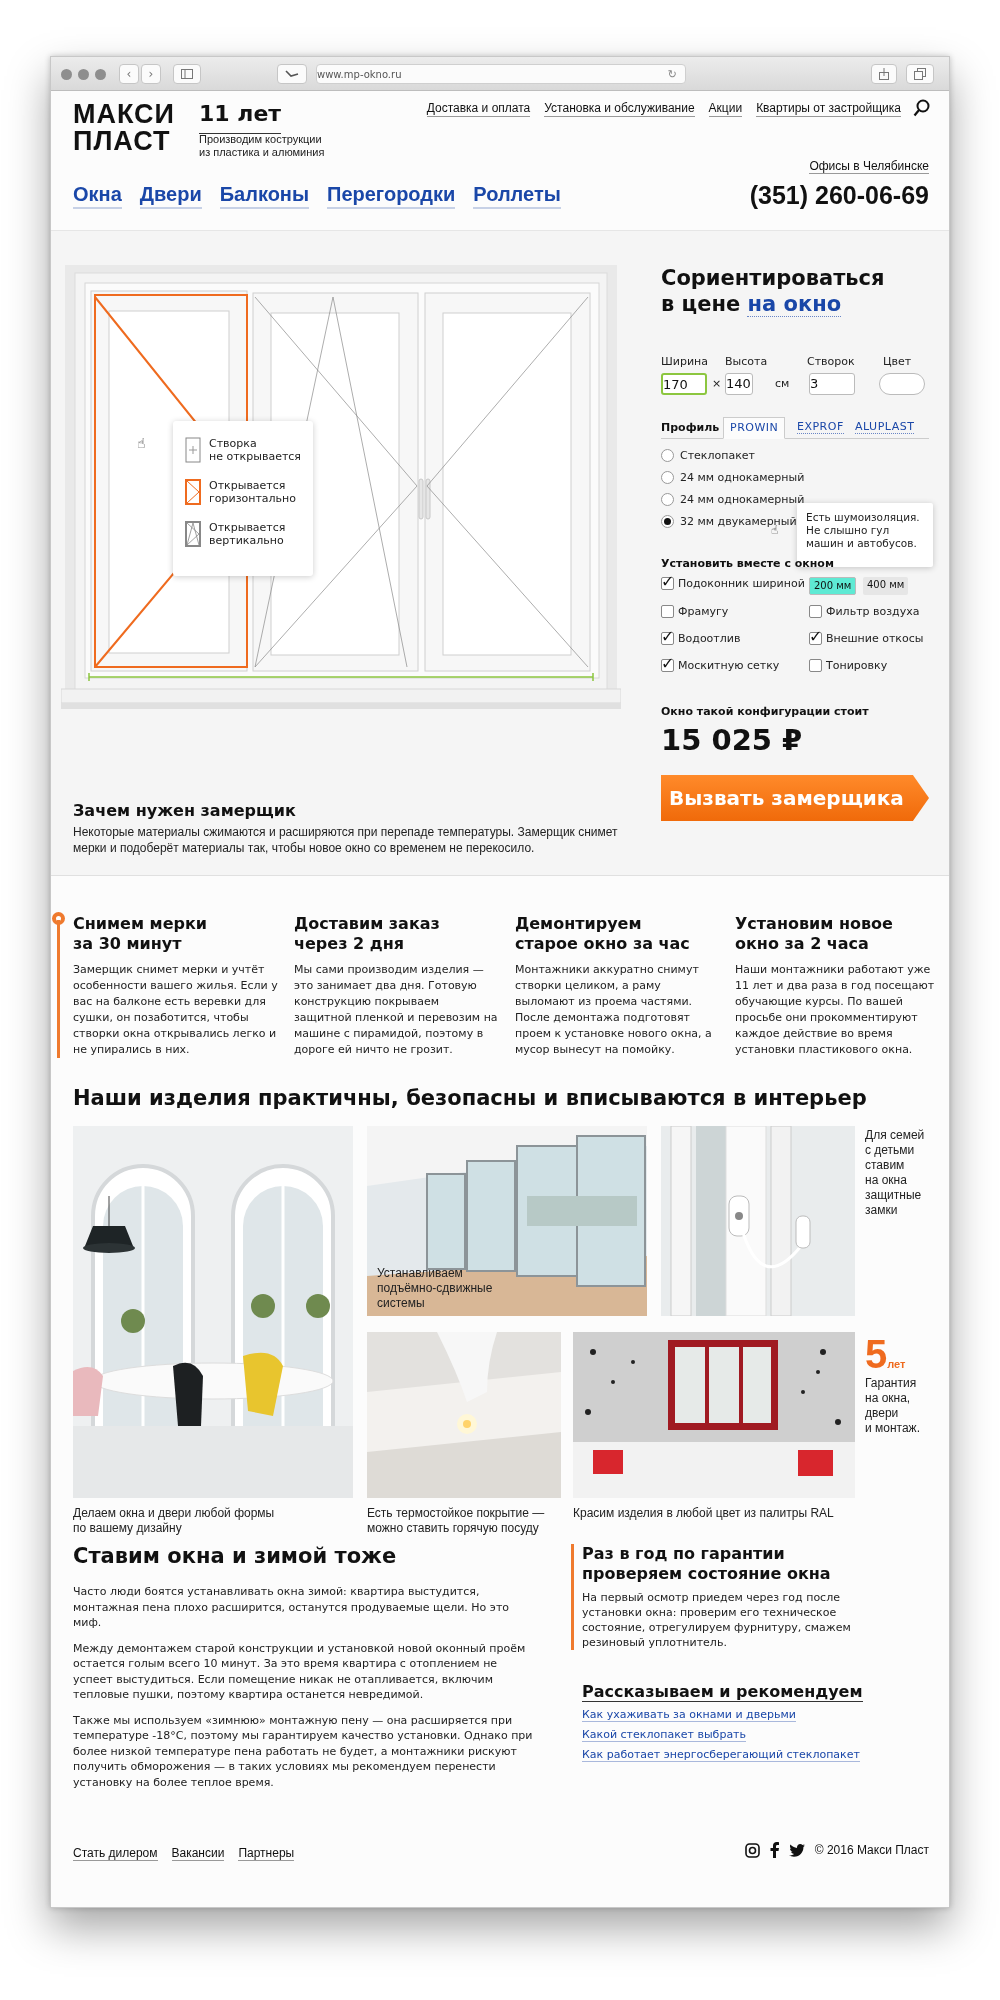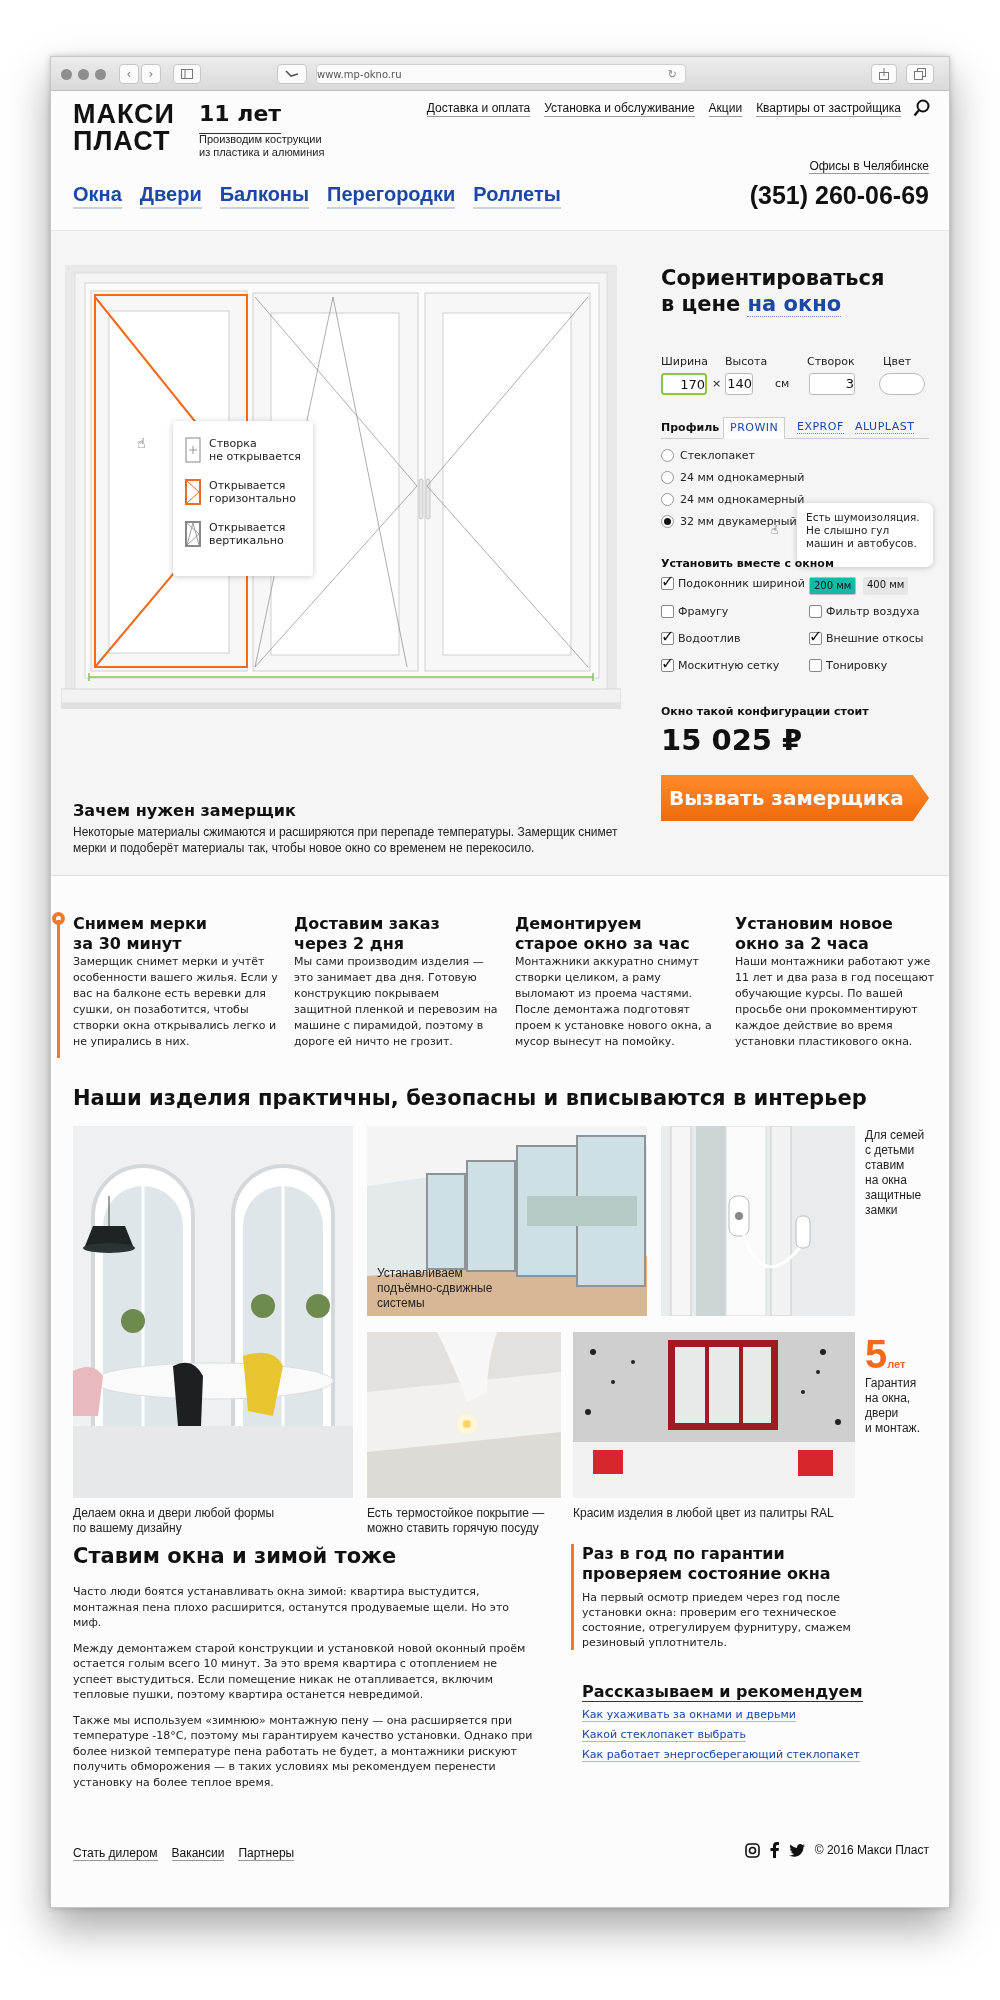--- a/index.html
+++ b/index.html
@@ -26,44 +26,44 @@
 .phone{position:absolute;right:22px;top:90px;font-family:"Liberation Sans",sans-serif;font-weight:700;font-size:25px;color:#111}
 .hero{position:relative;height:645px;background:#f5f5f5;border-bottom:1px solid #e0e0e0}
 .winimg{position:absolute;left:10px;top:30px;width:560px;height:460px}
 .legend{position:absolute;left:122px;top:190px;width:140px;height:155px;background:#fff;box-shadow:0 1px 6px rgba(0,0,0,.2);border-radius:3px}
 .legend .li{position:absolute;left:12px;display:flex;align-items:flex-end;gap:8px;font-size:11px;line-height:13px;color:#222;font-family:"DejaVu Sans",sans-serif}
 .cursor{position:absolute;font-size:14px;color:#333}
 .calc{position:absolute;left:610px;top:34px;width:280px}
 .calc h2{font-size:21px;line-height:26px;font-weight:700;color:#111}
 .calc h2 .blue{color:#1a47a8;border-bottom:1px dotted #6a86c6}
 .dims{position:absolute;top:90px;font-size:11px;color:#222}
-.inp{position:absolute;height:22px;background:#fff;border:1px solid #bbb;border-radius:3px;font-size:13px;text-align:right;line-height:20px;color:#111}
+.inp{position:absolute;height:22px;background:#fff;border:1px solid #bbb;border-radius:3px;font-size:13px;text-align:left;line-height:20px;color:#111}
 .profile{position:absolute;left:0;top:152px;width:268px;height:22px;border-bottom:1px solid #ccc}
 .profile .lbl{position:absolute;left:0;top:4px;font-size:11px;font-weight:700}
 .tab{position:absolute;top:0;height:22px;font-size:11px;color:#1a47a8;line-height:20px;letter-spacing:.5px}
 .tab.active{border:1px solid #ccc;border-bottom:1px solid #fcfcfc;background:#fcfcfc;padding:0 6px}
 .tab .u{border-bottom:1px dotted #6a86c6}
 .radio{position:absolute;left:0;display:flex;align-items:center;gap:6px;font-size:11px;color:#222}
 .radio .c{width:13px;height:13px;border-radius:50%;border:1px solid #999;background:#fff;position:relative}
 .radio .c.on::after{content:"";position:absolute;left:2px;top:2px;width:7px;height:7px;border-radius:50%;background:#111}
-.tip{position:absolute;left:136px;top:238px;width:136px;height:64px;background:#fff;box-shadow:0 1px 6px rgba(0,0,0,.2);border-radius:7px;font-size:10.5px;line-height:13px;padding:8px 9px;color:#222}
+.tip{position:absolute;left:136px;top:238px;width:136px;height:64px;background:#fff;box-shadow:0 1px 6px rgba(0,0,0,.2);border-radius:2px;font-size:10.5px;line-height:13px;padding:8px 9px;color:#222}
 .sect{position:absolute;left:0;font-size:11px;font-weight:700}
 .cb{position:absolute;display:flex;align-items:center;gap:4px;font-size:11px;color:#222}
 .cb .b{width:13px;height:13px;border:1px solid #888;border-radius:2px;background:#fff;position:relative}
 .cb .b.on::after{content:"✓";position:absolute;left:-1px;top:-6px;font-size:16px;font-weight:700;color:#111}
 .chip{position:absolute;height:18px;font-size:10px;line-height:16px;padding:0 4px;border-radius:2px}
 .pricelbl{position:absolute;left:0;top:566px;font-size:11px;font-weight:700}
 .price{position:absolute;left:0;top:584px;font-size:29px;font-weight:700;color:#111}
 .cta{position:absolute;left:0;top:634px;width:268px;height:46px;background:linear-gradient(#ff8a2a,#f06a0a);color:#fff;font-weight:700;font-size:20px;line-height:46px;padding-left:8px;clip-path:polygon(0 0,94% 0,100% 50%,94% 100%,0 100%)}
 .why{position:absolute;left:22px;top:570px;width:560px}
 .why h3{font-size:16px;font-weight:700;margin-bottom:4px}
 .why p{font-family:"Liberation Sans",sans-serif;font-size:12px;line-height:16px;color:#222}
 .steps{position:relative;height:200px}
 .step{position:absolute;top:38px;width:205px}
-.step h4{font-size:16px;line-height:20px;font-weight:700;}
+.step h4{font-size:16px;line-height:20px;font-weight:700;margin-bottom:8px}
 .step p{font-size:11px;line-height:16px;color:#222}
 .stepline{position:absolute;left:6px;top:44px;width:3px;height:138px;background:#ef7a2e}
 .stepdot{position:absolute;left:1px;top:36px;width:13px;height:13px;border-radius:50%;background:#ef7a2e}
 .stepdot::after{content:"";position:absolute;left:4px;top:4px;width:5px;height:5px;border-radius:50%;background:#fff}
 .prod{position:relative;height:460px}
 .prod h2{position:absolute;left:22px;top:10px;font-size:21px;font-weight:700}
 .ph{position:absolute;overflow:hidden}
 .cap{position:absolute;font-family:"Liberation Sans",sans-serif;font-size:12px;line-height:15px;color:#222}
 .winter{position:relative;height:290px}
 .winter h2{position:absolute;left:22px;top:8px;font-size:21px;font-weight:700}
@@ -280,21 +280,21 @@
           <div>Есть шумоизоляция.</div>
           <div>Не слышно гул</div>
           <div>машин и автобусов.</div>
         </div>
 
         <div class="sect" style="top:292px">Установить вместе с окном</div>
         <div class="cb" style="left:0;top:312px">
             <span class="b on"></span>
             <span>Подоконник шириной</span>
           </div>
-        <div class="chip" style="left:148px;top:312px;background:#14b8a6;border:1px solid #bbb">200 мм</div>
+        <div class="chip" style="left:148px;top:312px;background:#5eead4;border:1px solid #bbb">200 мм</div>
         <div class="chip" style="left:202px;top:312px;background:#e6e6e6">400 мм</div>
         <div class="cb" style="left:0;top:340px">
             <span class="b"></span>
             <span>Фрамугу</span>
           </div>
         <div class="cb" style="left:148px;top:340px">
             <span class="b"></span>
             <span>Фильтр воздуха</span>
           </div>
         <div class="cb" style="left:0;top:367px">

